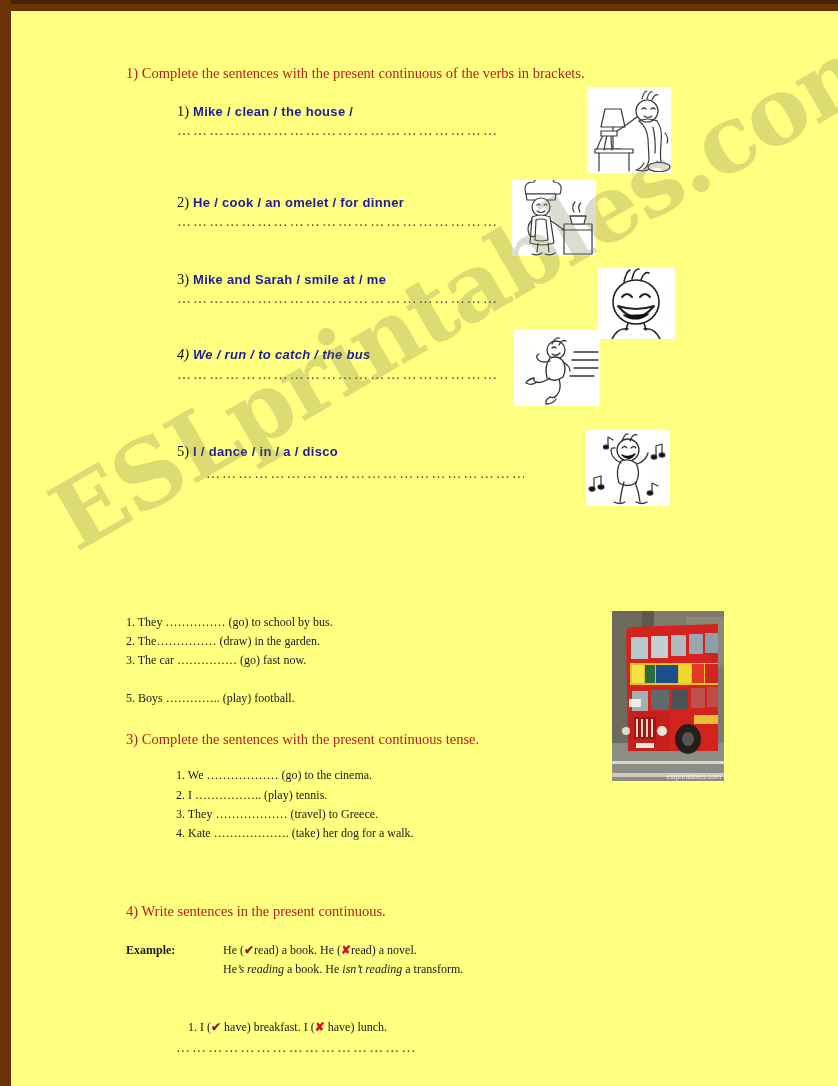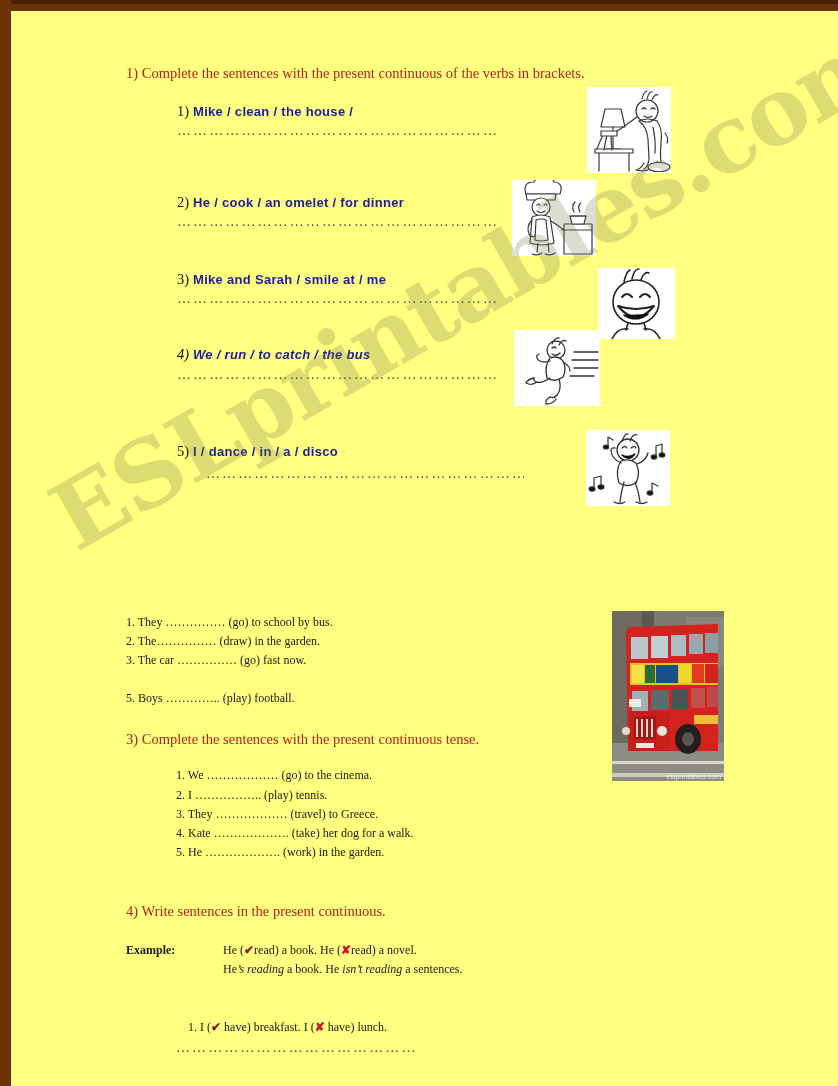--- a/index.html
+++ b/index.html
@@ -393,32 +393,31 @@
     
     <span class="photo-credit">eslprintables.com</span>
   </div>
 
   <div class="instr" style="left:126px; top:730px; width:560px;">3) Complete the sentences with the present continuous tense.</div>
 
   <div class="listline" style="left:176px; top:768px;">1.  We ………………  (go) to the cinema.</div>
   <div class="listline" style="left:176px; top:788px;">2.  I …………….. (play) tennis.</div>
   <div class="listline" style="left:176px; top:807px;">3.  They ………………   (travel) to Greece.</div>
   <div class="listline" style="left:176px; top:826px;">4.  Kate ………………. (take) her dog for a walk.</div>
-  <div class="listline" style="left:176px; top:845px;">5.  He ………………. (work) in the garden.</div>
 
   <div class="instr" style="left:126px; top:902px; width:560px;">4) Write sentences in the present continuous.</div>
 
   <div class="listline bold-label" style="left:126px; top:943px;">Example:</div>
 
   <div class="listline" style="left:223px; top:943px;">
     <span>He (</span><span class="tick">✔</span><span>read) a book. He (</span><span class="cross">✘</span><span>read) a novel.</span>
   </div>
 
   <div class="listline" style="left:223px; top:962px;">
-    <span>He</span><span class="ital">’s reading</span>&nbsp;<span>a book. He</span>&nbsp;<span class="ital">isn’t reading</span>&nbsp;<span>a sentences.</span>
+    <span>He</span><span class="ital">’s reading</span>&nbsp;<span>a book. He</span>&nbsp;<span class="ital">isn’t reading</span>&nbsp;<span>a transform.</span>
   </div>
 
   <div class="listline" style="left:188px; top:1020px;">
     <span>1. I (</span><span class="tick">✔</span><span>  have) breakfast. I (</span><span class="cross">✘</span><span>  have) lunch.</span>
   </div>
   <div class="dots" style="left:176px; top:1040px; width:262px;">………………………………………</div>
 
 </div>
 
 </body></html>

